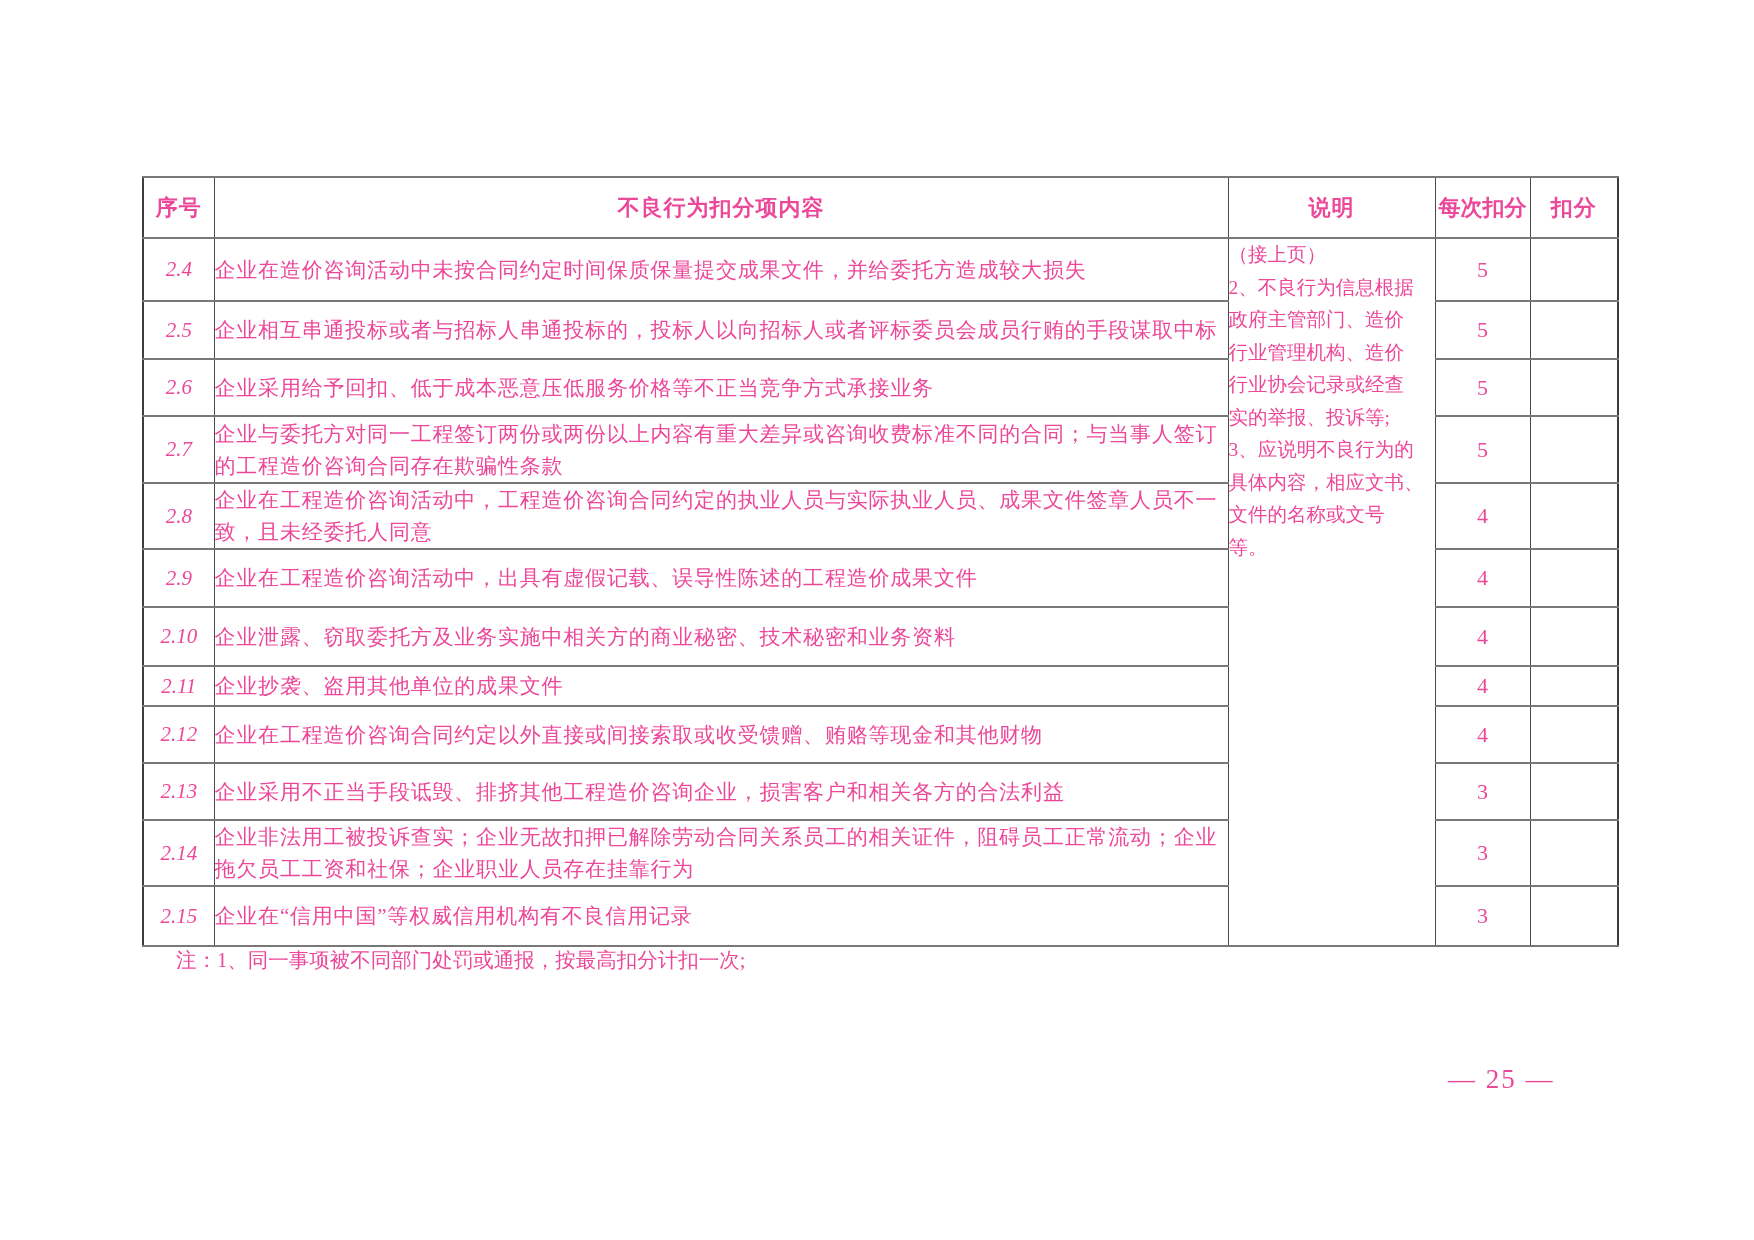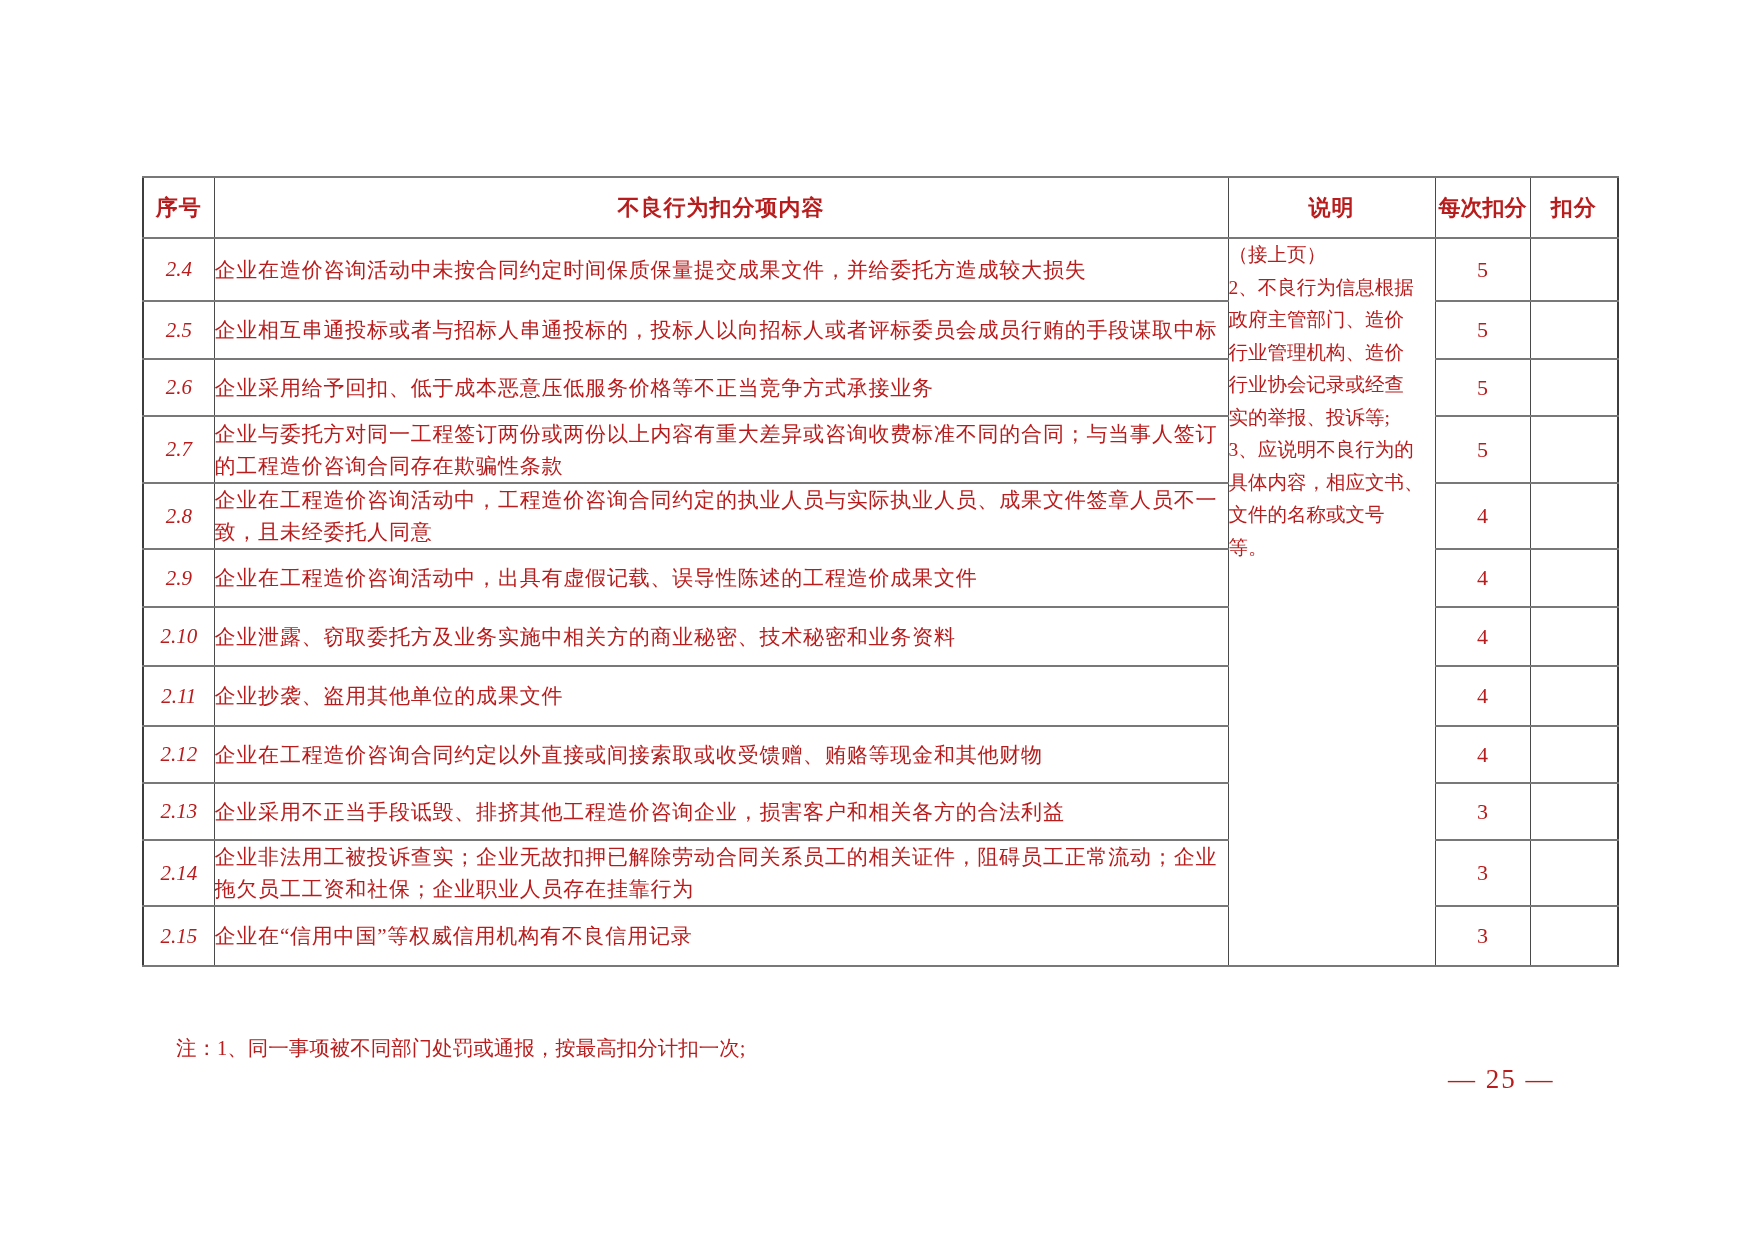--- a/index.html
+++ b/index.html
@@ -1,21 +1,21 @@
 <!DOCTYPE html>
 <html><head>
 <meta charset="utf-8">
 <style>
   html,body { margin:0; padding:0; background:#e8e8e8; }
   .page {
     position:relative;
     width:1754px; height:1240px;
     background:#ffffff;
     font-family:"Liberation Serif", serif;
-    color:#b91c1c;
+    color:#ec4899;
     overflow:hidden;
   }
   table.score-table {
     position:absolute; left:142px; top:176px;
     width:1475px;
     border-collapse:collapse;
     table-layout:fixed;
   }
   table.score-table th, table.score-table td {
     border-left:1px solid #4a4a4a;
@@ -46,21 +46,21 @@
     font-size:19.5px; line-height:32.5px;
     padding:3px 4px 0 5px;
     white-space:pre-line;
   }
   td.cell-per {
     text-align:center; vertical-align:middle;
     font-size:22px;
   }
   td.cell-score { }
   .notes {
-    position:absolute; left:176px; top:1034px;
+    position:absolute; left:176px; top:946px;
     font-size:20.5px; line-height:28px;
   }
   .note-line { white-space:nowrap; }
   .note-line-2 { margin-left:34px; margin-top:10px; }
   .page-number {
     position:absolute; left:1448px; top:1064px;
     font-size:27px; letter-spacing:2px; white-space:nowrap;
   }
 </style>
 </head>
@@ -137,21 +137,21 @@
       <td class="cell-score"></td>
     </tr>
 
     <tr style="height:59px">
       <td class="cell-no">2.10</td>
       <td class="cell-content">企业泄露、窃取委托方及业务实施中相关方的商业秘密、技术秘密和业务资料</td>
       <td class="cell-per">4</td>
       <td class="cell-score"></td>
     </tr>
 
-    <tr style="height:60px">
+    <tr style="height:40px">
       <td class="cell-no">2.11</td>
       <td class="cell-content">企业抄袭、盗用其他单位的成果文件</td>
       <td class="cell-per">4</td>
       <td class="cell-score"></td>
     </tr>
 
     <tr style="height:57px">
       <td class="cell-no">2.12</td>
       <td class="cell-content">企业在工程造价咨询合同约定以外直接或间接索取或收受馈赠、贿赂等现金和其他财物</td>
       <td class="cell-per">4</td>

